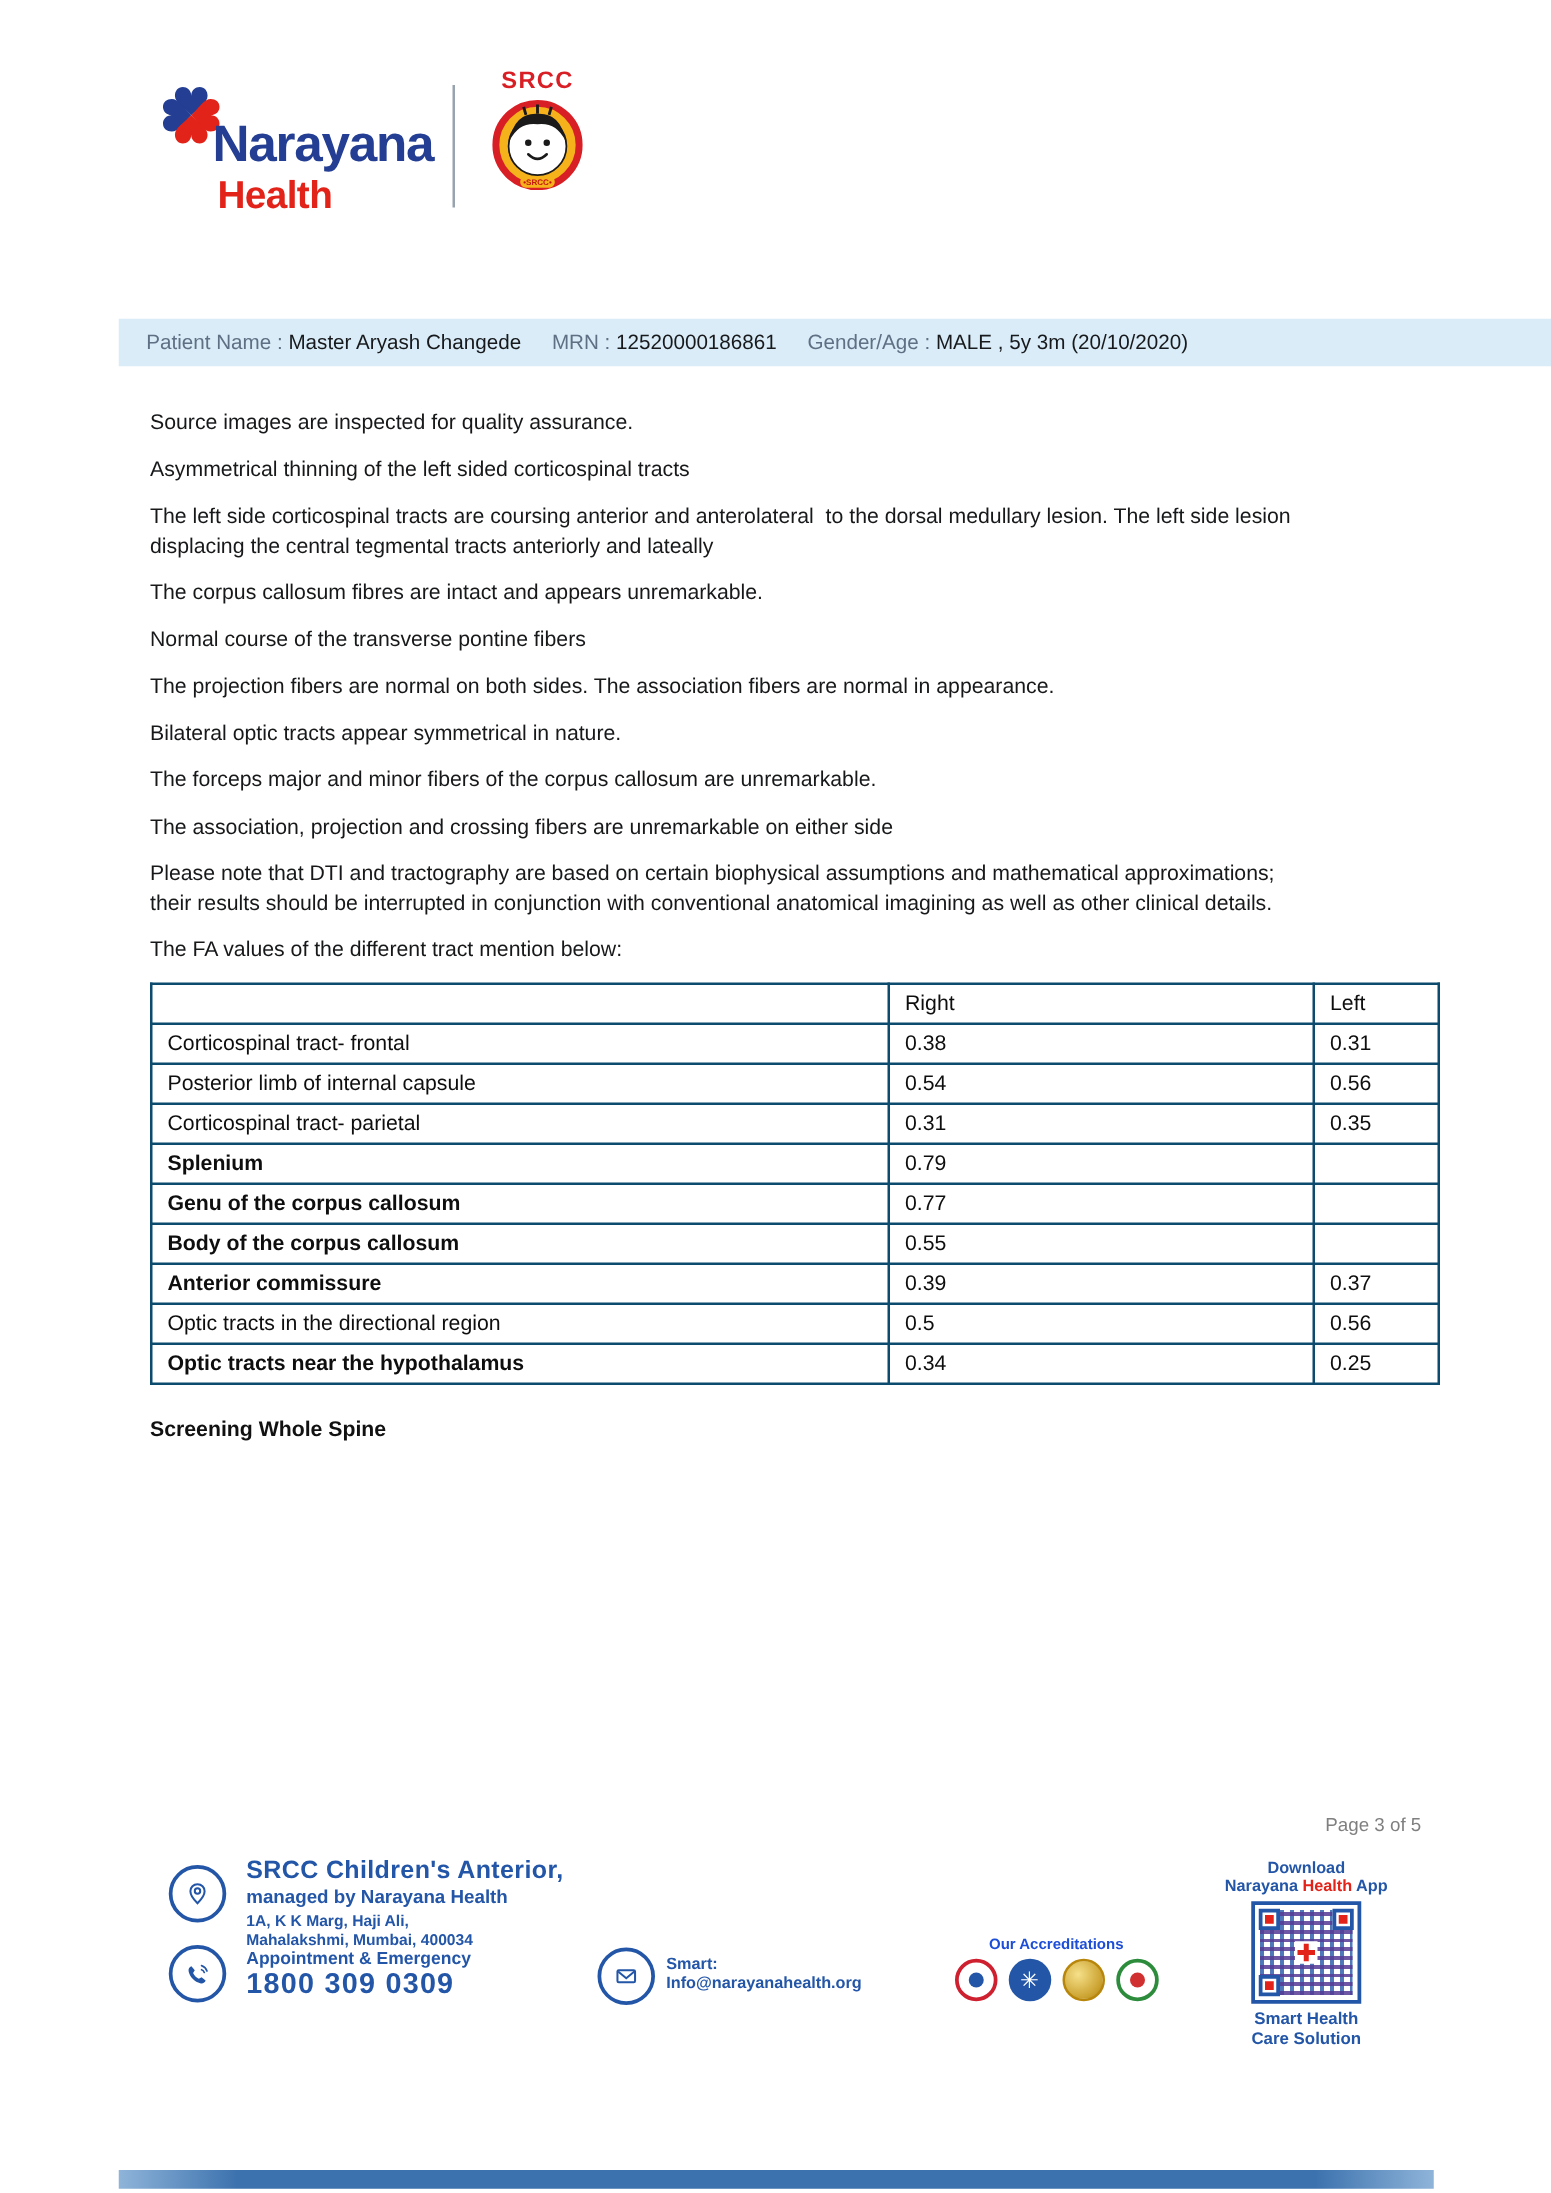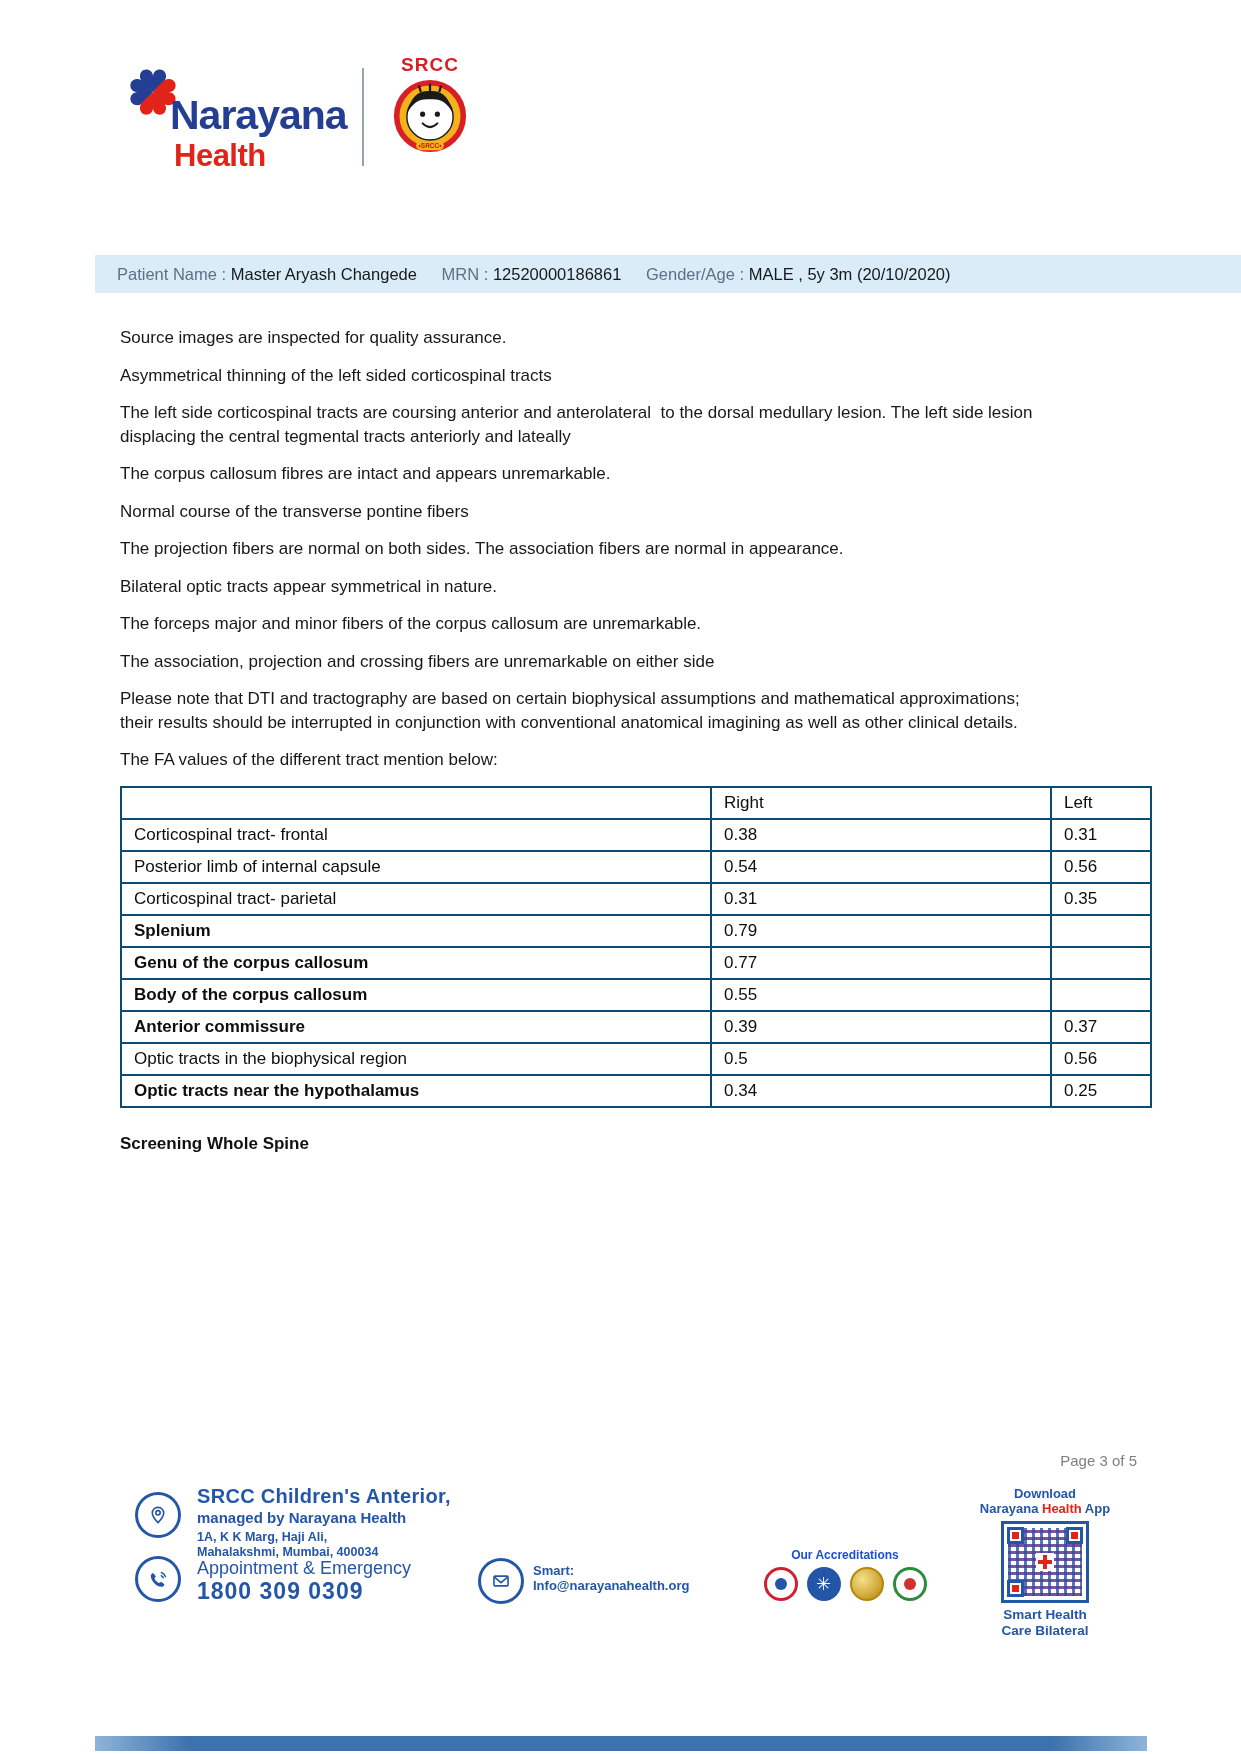--- a/index.html
+++ b/index.html
@@ -46,21 +46,21 @@
     box-sizing:border-box;display:flex;align-items:center;justify-content:center;
   }
   .loc-icon{left:135px;top:1492px;}
   .phone-icon{left:135px;top:1556px;}
   .mail-icon{left:478px;top:1558px;}
   .hosp-block{position:absolute;left:197px;top:1485px;}
   .hosp-name{font-size:20px;font-weight:bold;letter-spacing:0.3px;}
   .hosp-managed{font-size:15px;font-weight:bold;margin-top:1px;}
   .hosp-addr{font-size:12.5px;font-weight:bold;line-height:15px;margin-top:4px;}
   .phone-block{position:absolute;left:197px;top:1558px;}
-  .phone-label{font-size:18px;font-weight:normal;}
+  .phone-label{font-size:14px;font-weight:bold;}
   .phone-number{font-size:23px;font-weight:bold;letter-spacing:1px;line-height:24px;}
   .email-block{position:absolute;left:533px;top:1563px;}
   .email-label{font-size:13px;font-weight:bold;}
   .email-value{font-size:13px;font-weight:bold;}
   .accr-block{position:absolute;left:740px;top:1548px;width:210px;text-align:center;}
   .accr-label{font-size:12px;font-weight:bold;color:#1d4ed8;}
   .accr-badges{display:flex;justify-content:center;gap:9px;margin-top:5px;}
   .badge{width:34px;height:34px;border-radius:50%;box-sizing:border-box;display:flex;align-items:center;justify-content:center;}
   .badge.b1{border:3px solid #cf2030;background:#fff;}
   .badge.b1 .dot{width:12px;height:12px;border-radius:50%;background:#2456a8;}
@@ -207,21 +207,21 @@
             <td>Body of the corpus callosum</td>
             <td>0.55</td>
             <td></td>
           </tr>
           <tr class="bold-row">
             <td>Anterior commissure</td>
             <td>0.39</td>
             <td>0.37</td>
           </tr>
           <tr>
-            <td>Optic tracts in the biophysical region</td>
+            <td>Optic tracts in the directional region</td>
             <td>0.5</td>
             <td>0.56</td>
           </tr>
           <tr class="bold-row">
             <td>Optic tracts near the hypothalamus</td>
             <td>0.34</td>
             <td>0.25</td>
           </tr>
         </tbody>
     </table>
@@ -295,19 +295,19 @@
       <div class="finder f-tr">
           <span></span>
         </div>
       <div class="finder f-bl">
           <span></span>
         </div>
       <div class="center-mark"></div>
     </div>
     <div class="app-tagline">
       <div>Smart Health</div>
-      <div>Care Bilateral</div>
+      <div>Care Solution</div>
     </div>
   </div>
 
   <div class="bottom-bar"></div>
 
 </div>
 
 </body></html>

